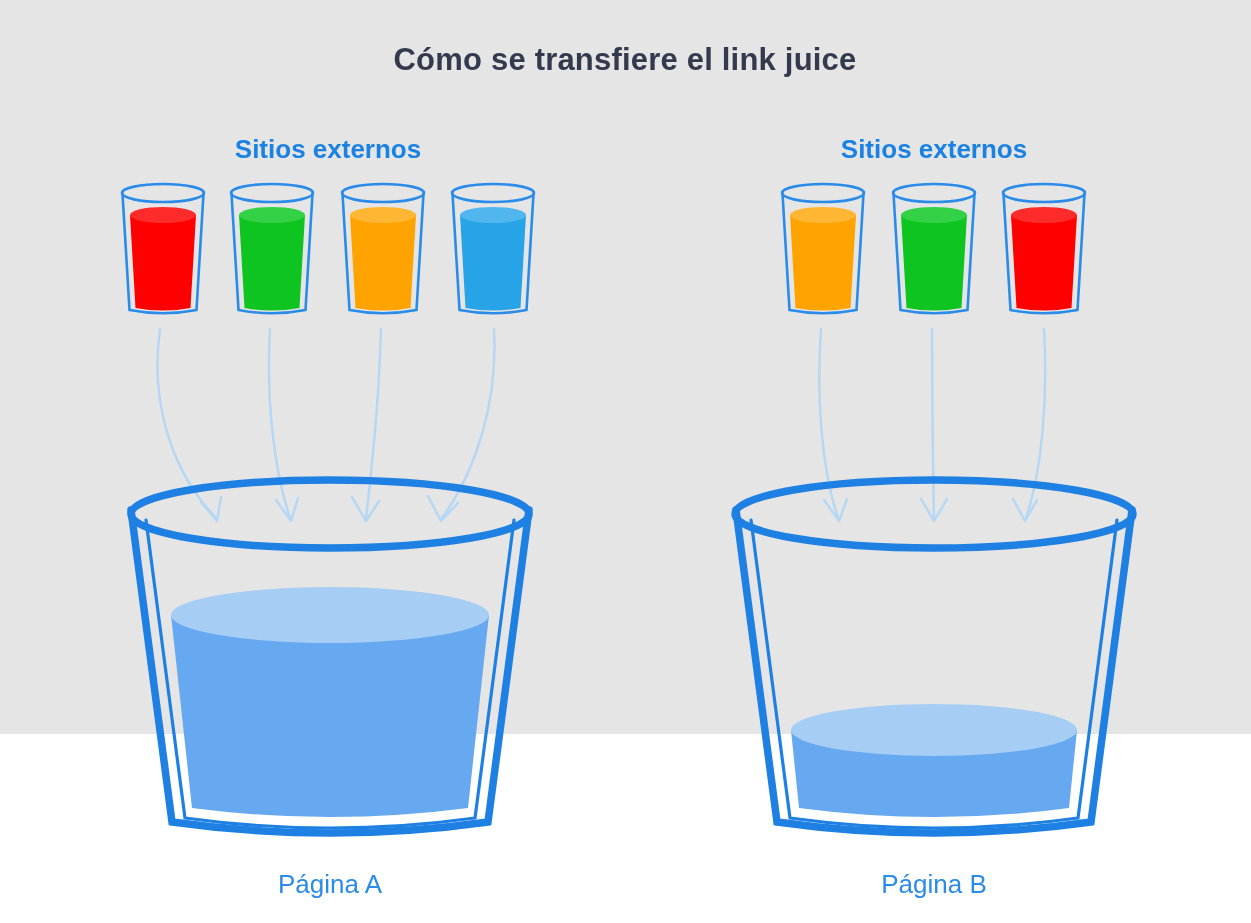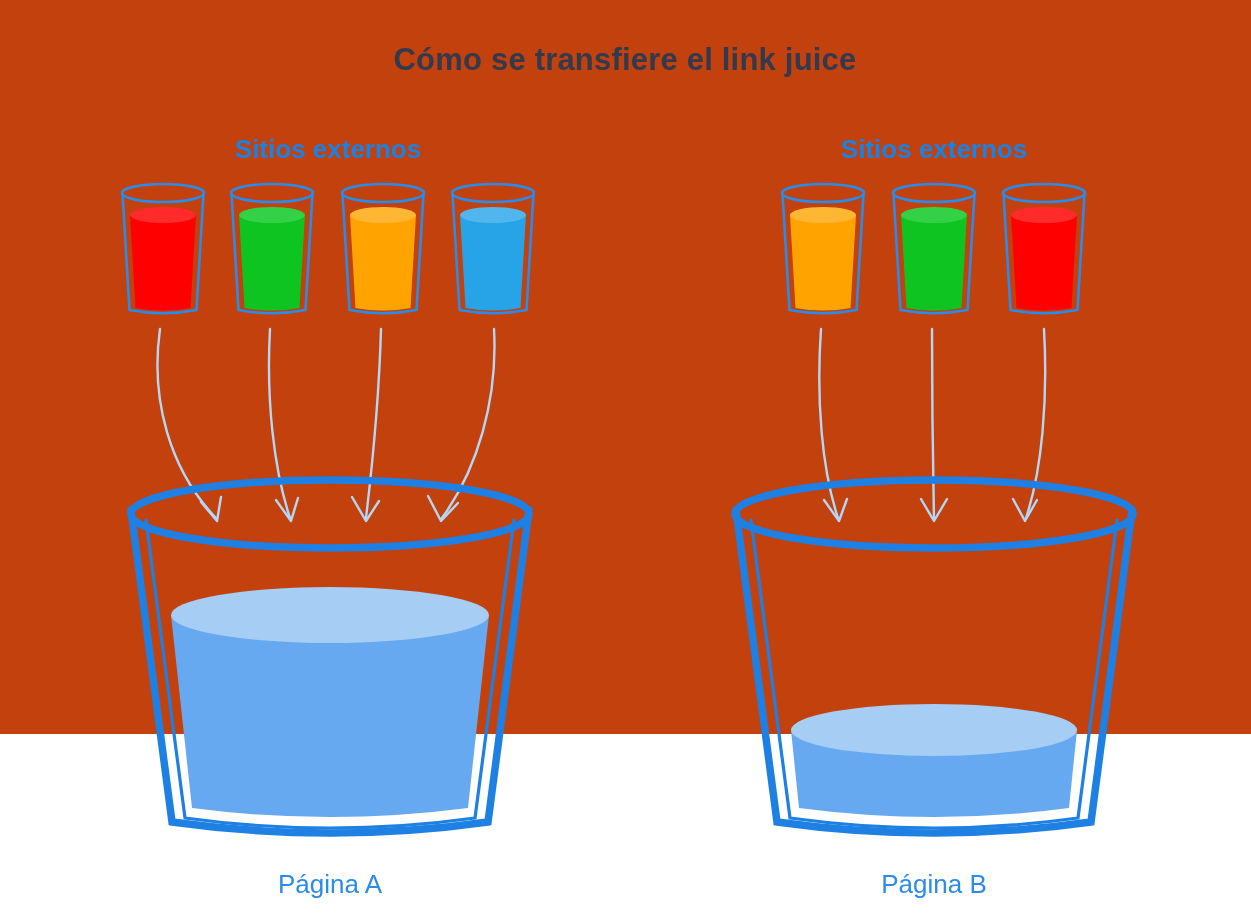--- a/index.html
+++ b/index.html
@@ -11,21 +11,21 @@
     width: 1251px;
     height: 923px;
     overflow: hidden;
     font-family: "Liberation Sans", sans-serif;
     position: relative;
   }
   #stage {
     position: relative;
     width: 1251px;
     height: 734px;
-    background: #c2410c;
+    background: #e5e5e5;
   }
   #diagram-svg {
     position: absolute;
     left: 0;
     top: 0;
     width: 1251px;
     height: 923px;
     display: block;
   }
   .title-text {

